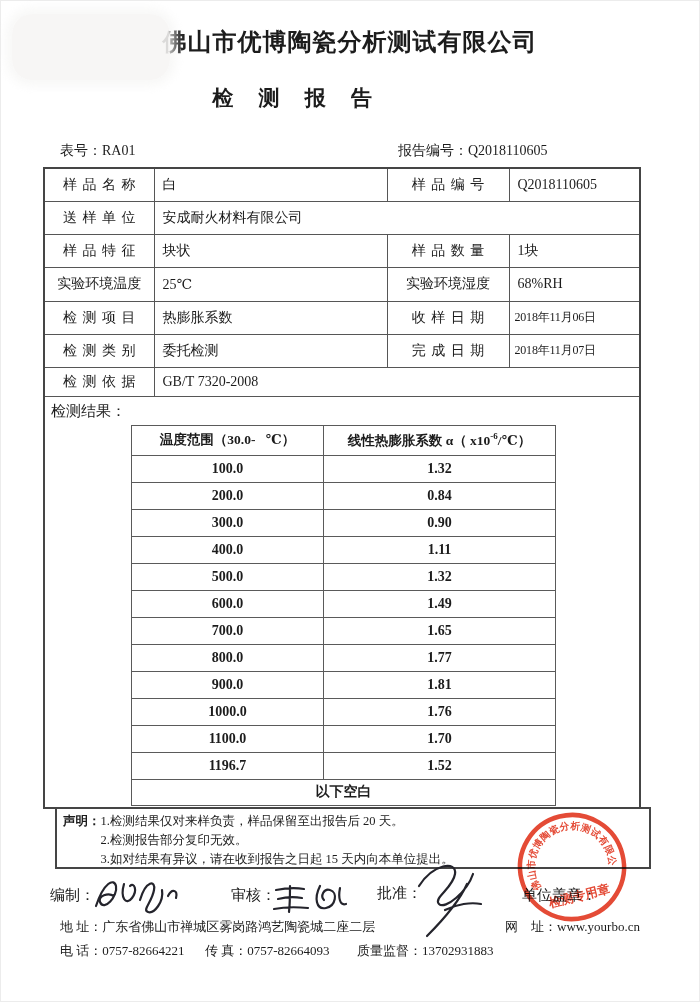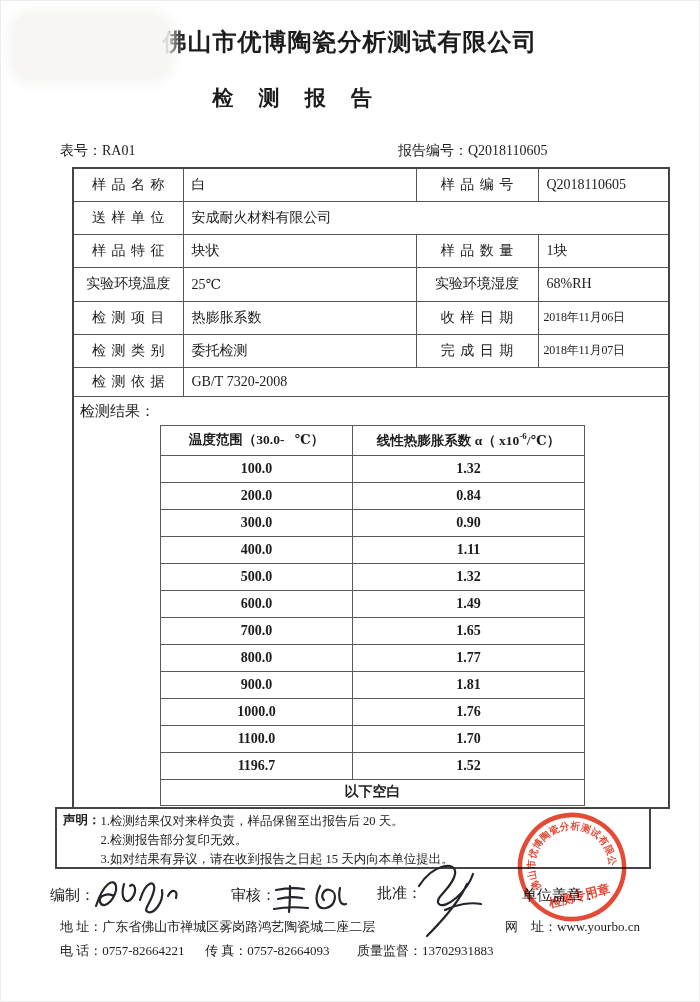--- a/index.html
+++ b/index.html
@@ -23,21 +23,21 @@
   }
   .report-title{
     left:0;top:84px;width:584px;text-align:center;
     font-size:21px;font-weight:600;letter-spacing:10px;padding-left:10px;box-sizing:border-box;
   }
   .meta-row{left:0;top:142px;width:700px;height:20px;font-size:14px;}
   .meta-left{position:absolute;left:60px;top:0;}
   .meta-right{position:absolute;left:398px;top:0;}
 
   table.main{
-    position:absolute;left:72px;top:167px;width:596px;
+    position:absolute;left:43px;top:167px;width:596px;
     border-collapse:collapse;table-layout:fixed;
     border:2px solid #454545;
   }
   table.main td{
     border:1px solid #565656;font-size:14px;overflow:hidden;
   }
   td.lab{text-align:center;white-space:pre;word-spacing:2px;}
   td.val{padding-left:8px;white-space:nowrap;}
   td.val.small{font-size:12px;padding-left:5px;letter-spacing:-0.2px;}
   td.results-cell{vertical-align:top;padding:0;}
@@ -54,21 +54,21 @@
   table.results tr.hdr th{height:29px;font-size:13.5px;}
   table.results td.span-footer{height:25px;}
   sup.exp{font-size:9px;vertical-align:super;letter-spacing:0;}
 
   .statement-box{
     left:55px;top:807px;width:596px;height:62px;
     border:2px solid #454545;box-sizing:border-box;
     font-size:12.5px;line-height:19px;padding:3px 0 0 6px;
   }
   .statement-row{display:flex;}
-  .statement-label{font-weight:700;white-space:pre;font-family:Liberation Mono, monospace;}
+  .statement-label{font-weight:700;white-space:pre;}
   .statement-items{}
   .statement-items div{white-space:pre;}
 
   .signoff{left:0;top:872px;width:700px;height:90px;font-size:15px;}
   .signoff .slabel{position:absolute;white-space:pre;}
   .sig{position:absolute;}
   .sig path{fill:none;stroke:#24242c;stroke-width:2.2;stroke-linecap:round;stroke-linejoin:round;}
 
   .stamp{
     left:506px;top:801px;width:132px;height:132px;z-index:8;

